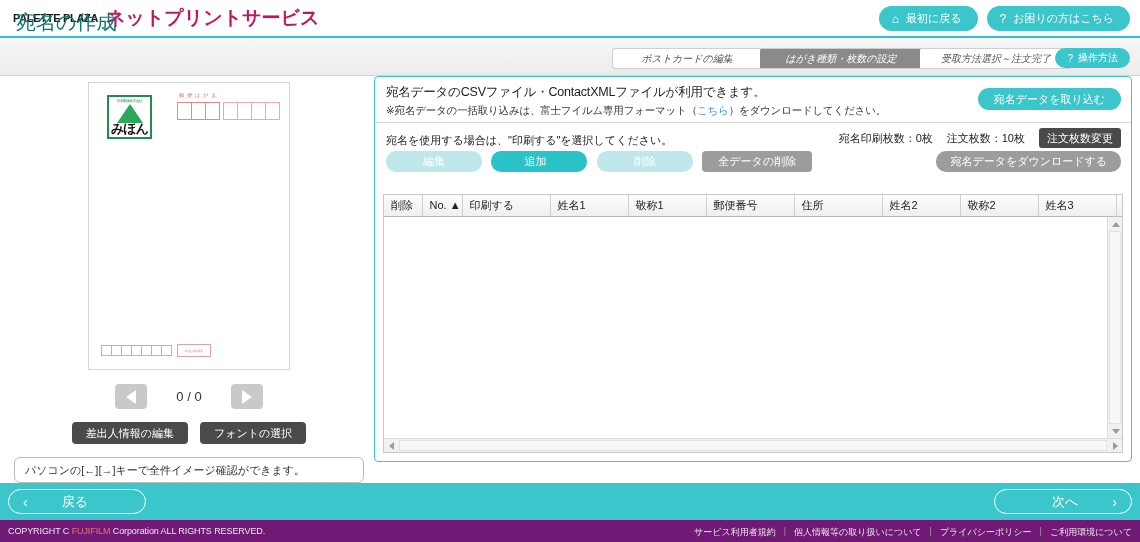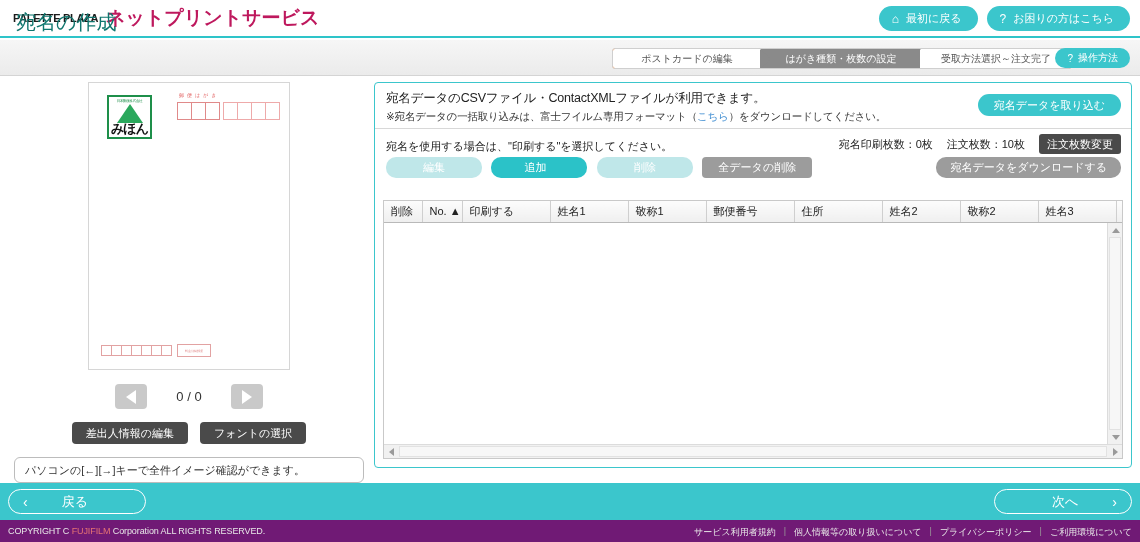--- a/index.html
+++ b/index.html
@@ -37,21 +37,21 @@
     position: absolute; left: 0; top: 40px; width: 1140px; height: 36px;
     background: linear-gradient(180deg,#f6f6f6 0%, #ebebeb 100%);
     border-bottom: 1px solid #d4d4d4;
   }
   .page-title {
     position: absolute; left: 16px; top: 9px; font-size: 20px; color: #0f766e;
   }
   .steps {
     position: absolute; left: 612px; top: 48px;
     display: flex; height: 21px; border: 1px solid #cfcfcf; border-radius: 3px;
-    background: #f97316; overflow: hidden;
+    background: #f97316; overflow: hidden; font-style: italic;
   }
   .step {
     position: relative; display: flex; align-items: center; justify-content: center;
     font-size: 10px; color: #555; background: #fff; padding: 0 6px;
   }
   .step.s1 { width: 148px; }
   .step.s2 { width: 160px; background: #8a8a8a; color: #fff; }
   .step.s3 { width: 150px; }
   .step.s1::after, .step.s2::after {
     content: ""; position: absolute; right: -10px; top: 0;
@@ -125,21 +125,21 @@
     padding: 0 14px; display: flex; align-items: center; cursor: pointer; border: none;
   }
   .hint-box {
     margin: 13px 6px 0 6px; height: 26px; border: 1px solid #bcbcbc; border-radius: 6px;
     background: #fff; display: flex; align-items: center; padding: 0 10px;
     font-size: 11px; color: #333;
   }
 
   
   .right-panel {
-    position: absolute; left: 374px; top: 82px; width: 758px; height: 386px;
+    position: absolute; left: 374px; top: 76px; width: 758px; height: 386px;
     border: 1px solid #3bc6cc; border-radius: 4px; background: #fff;
   }
   .csv-row {
     position: relative; height: 46px; border-bottom: 1px solid #d8d8d8; padding: 7px 10px 0 11px;
   }
   .csv-l1 { font-size: 12.5px; color: #222; letter-spacing: -0.2px; }
   .csv-l2 { font-size: 10.5px; color: #333; margin-top: 3px; letter-spacing: -0.2px; }
   .csv-l2 a { color: #3a8ad0; text-decoration: none; }
   .import-btn {
     position: absolute; right: 10px; top: 11px; height: 22px; border-radius: 11px;

